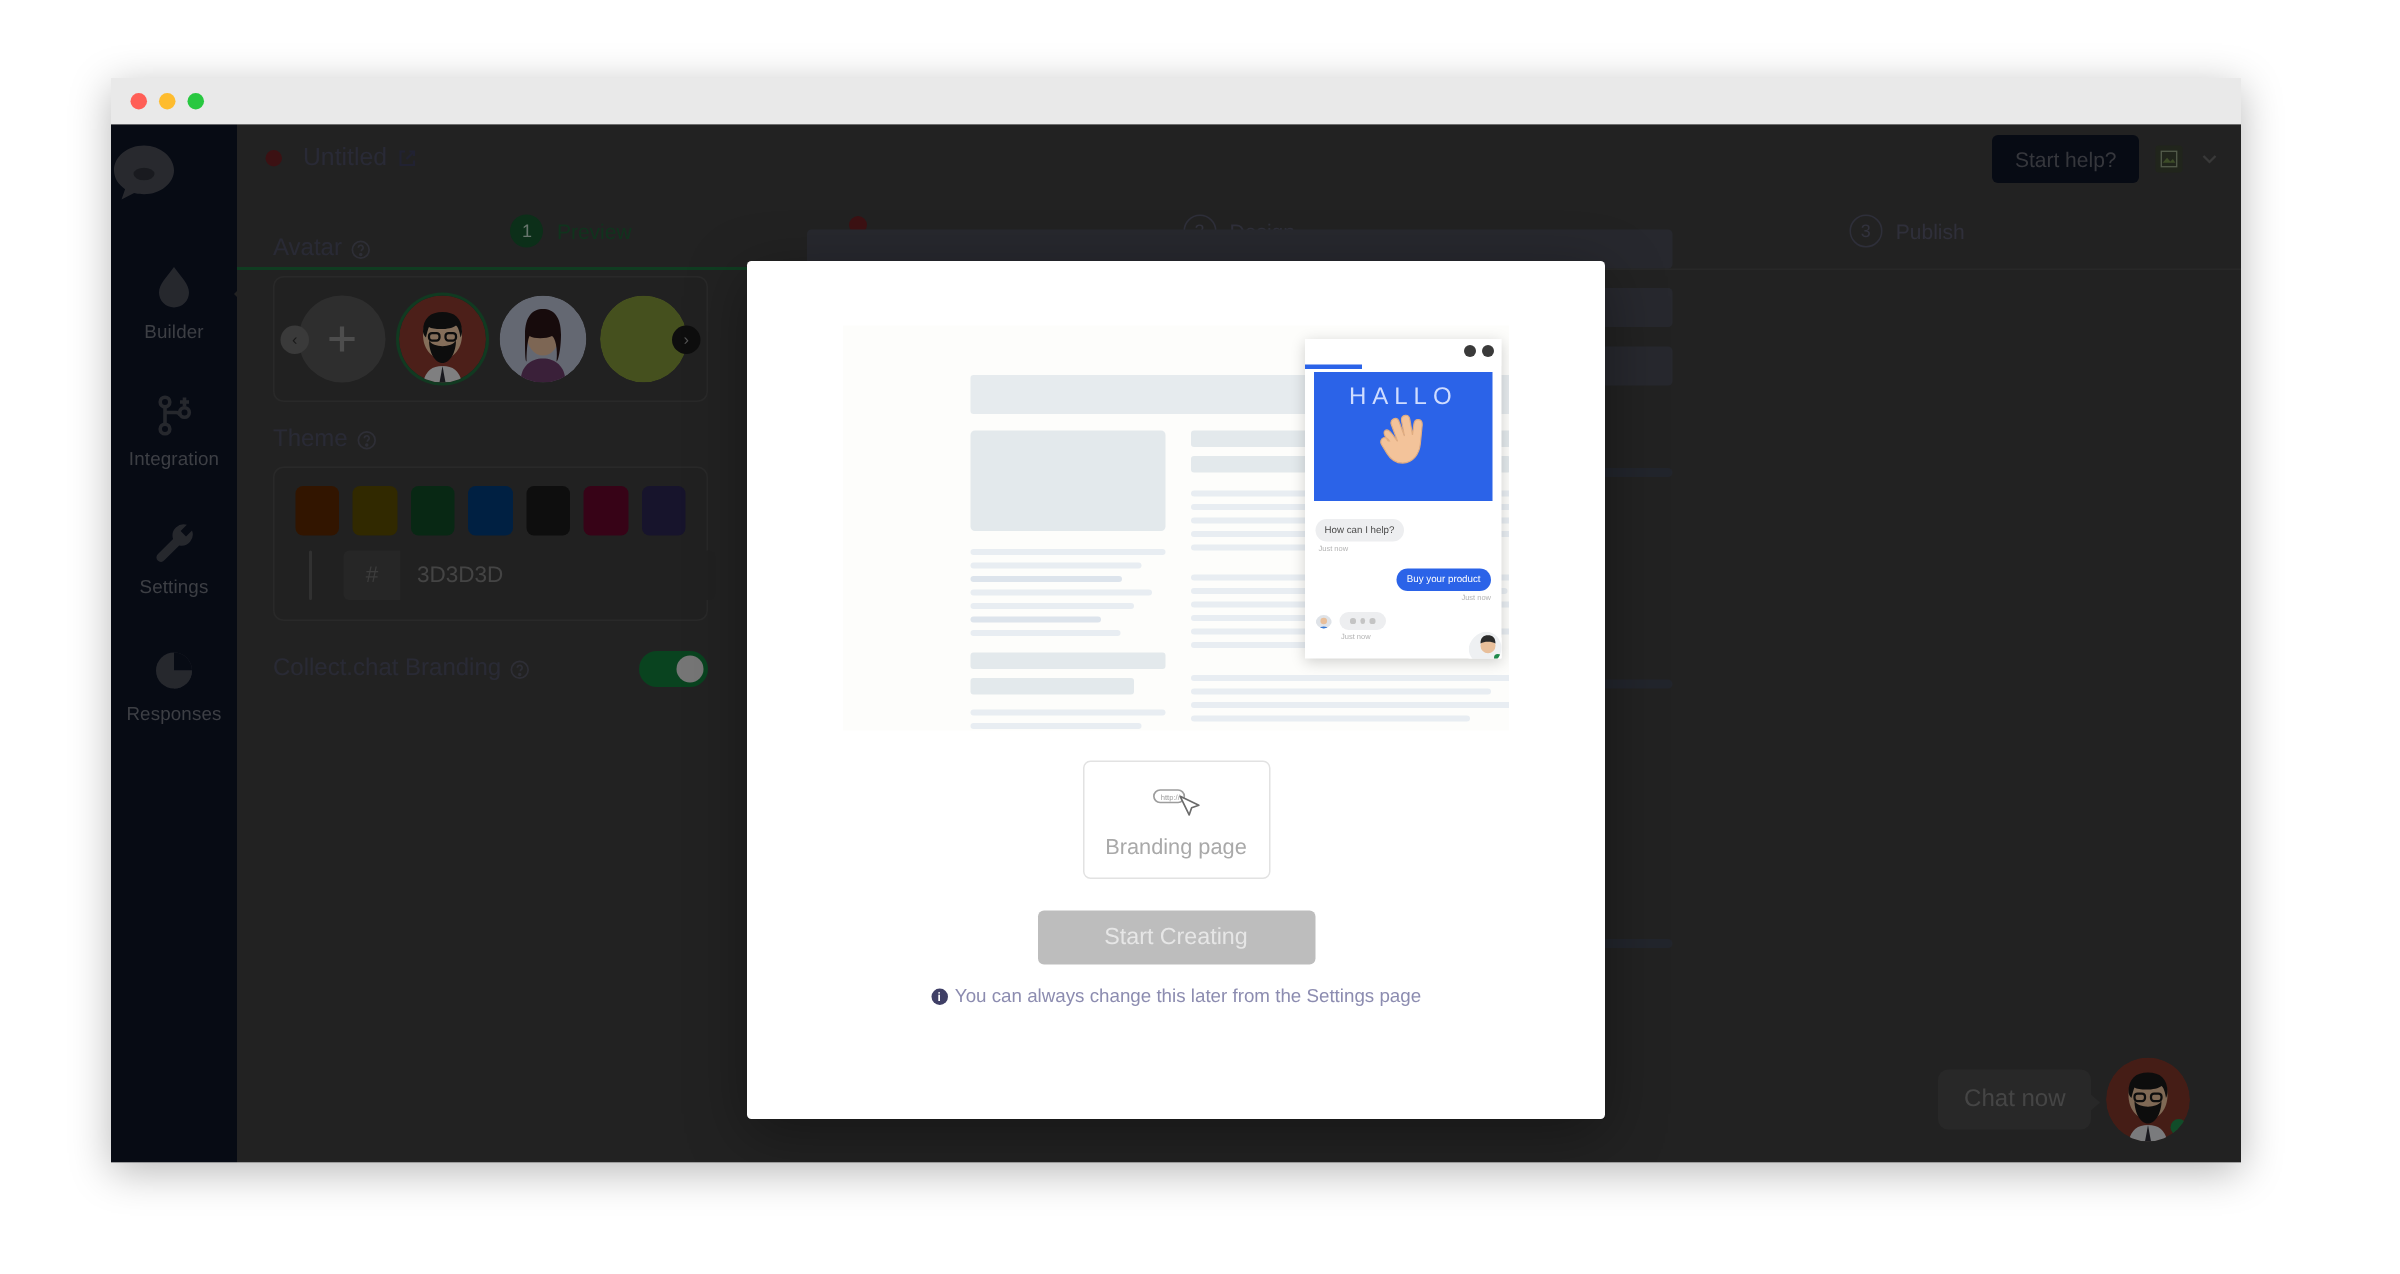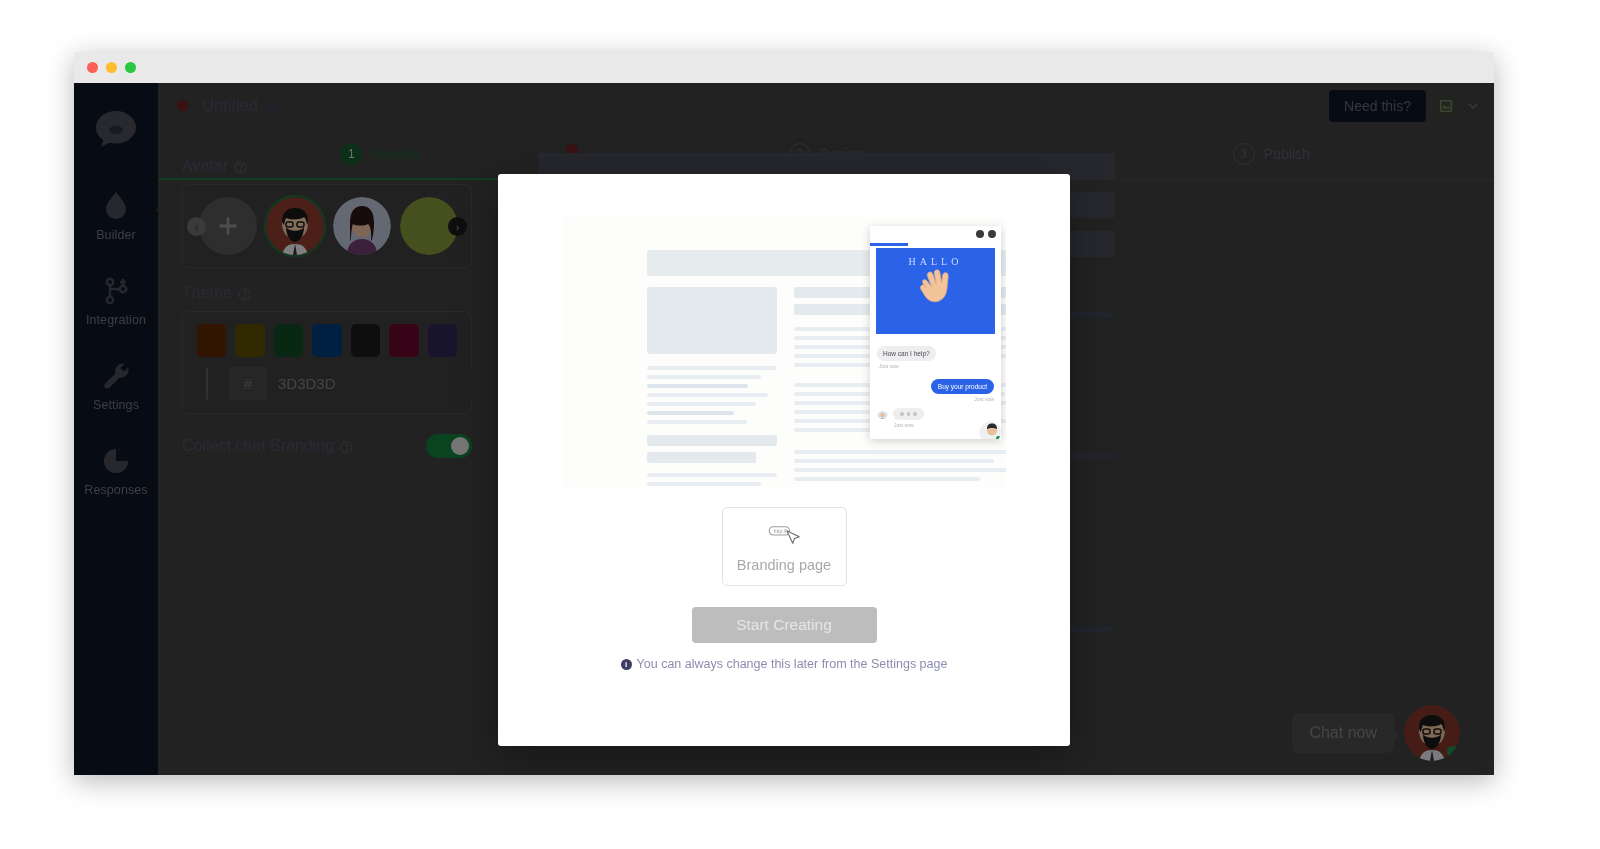--- a/index.html
+++ b/index.html
@@ -27,22 +27,22 @@
   .dot.r { background: #ff5f57; }
   .dot.y { background: #febc2e; }
   .dot.g { background: #28c840; }
 
   .viewport { position: relative; width: 100%; height: 692px; background: #3f3f3f; overflow: hidden; }
 
   
   .sidebar {
     position: absolute; left: 0; top: 0; width: 84px; height: 100%;
     background: #0d1426;
-    display: flex; flex-direction: column; align-items: center;
-    padding-top: 26px;
+    display: flex; flex-direction: column; 
+    padding-top: 12px;
   }
   .sb-logo { width: 44px; height: 40px; margin-bottom: 40px; opacity: .55; }
   .sb-item {
     width: 84px; display: flex; flex-direction: column; align-items: center;
     margin-bottom: 32px; position: relative;
   }
   .sb-icon { width: 34px; height: 34px; opacity: .45; margin-bottom: 5px; }
   .sb-label { font-size: 12.5px; color: #6f737d; letter-spacing: .1px; }
   .sb-item.active::after {
     content: ""; position: absolute; right: -7px; top: 12px;
@@ -203,21 +203,21 @@
     background: #fff; box-shadow: 0 2px 9px rgba(0,0,0,.18); overflow: hidden;
   }
   .w-top { height: 18px; position: relative; background:#fff; }
   .w-icons { position: absolute; right: 5px; top: 4px; display: flex; gap: 4px; }
   .w-ic { width: 8px; height: 8px; border-radius: 50%; background: #3a3a3a; }
   .w-accent { position:absolute; left:0; top:17px; width:38px; height:3px; background:#2b63e8; }
   .w-hero {
     margin: 4px 6px 0; height: 86px; background: #2b63e8;
     display: flex; flex-direction: column; align-items: center; position: relative; overflow: hidden;
   }
-  .hallo { color: #cfdcff; font-size: 10px; letter-spacing: 4px; margin-top: 8px; font-family: Liberation Serif, serif; }
+  .hallo { color: #cfdcff; font-size: 16px; letter-spacing: 4px; margin-top: 8px; }
   .hand { font-size: 44px; margin-top: -2px; }
   .w-body { padding: 8px 7px 0; }
   .msg-in {
     display: inline-block; background: #edeef0; color: #4a4a4a;
     font-size: 6.5px; padding: 4px 6px; border-radius: 9px;
   }
   .msg-time { font-size: 5px; color: #b3b3b3; margin: 2px 0 6px 2px; }
   .msg-out {
     display: inline-block; background: #2b63e8; color: #fff;
     font-size: 6.5px; padding: 4px 7px; border-radius: 9px;
@@ -331,21 +331,21 @@
           <div class="doc-dot"></div>
           <div class="doc-title">Untitled</div>
           <span class="ext-icon">
             <svg viewBox="0 0 13 13" width="13" height="13" fill="none" stroke="#3c3f63" stroke-width="1.4">
               <path d="M5 2H2v9h9V8"></path>
                 <path d="M8 2h3v3"></path>
                 <path d="M11 2L6 7"></path>
             </svg>
           </span>
           <div class="header-right">
-            <button class="need-help">Need this?</button>
+            <button class="need-help">Start help?</button>
             <span class="avatar-broken">
               <svg viewBox="0 0 14 14" width="12" height="12">
                   <rect x="1" y="1" width="12" height="12" fill="none" stroke="#9aa88a" stroke-width="1"></rect>
                   <path d="M2 10l3.5-4 2.5 3 2-2 2 3z" fill="#6f8a4a"></path>
                 </svg>
             </span>
             <span class="chev">
               <svg viewBox="0 0 14 14" width="14" height="14" fill="none" stroke="#8d8d8d" stroke-width="1.5">
                   <path d="M3 5l4 4 4-4"></path>
                 </svg>

